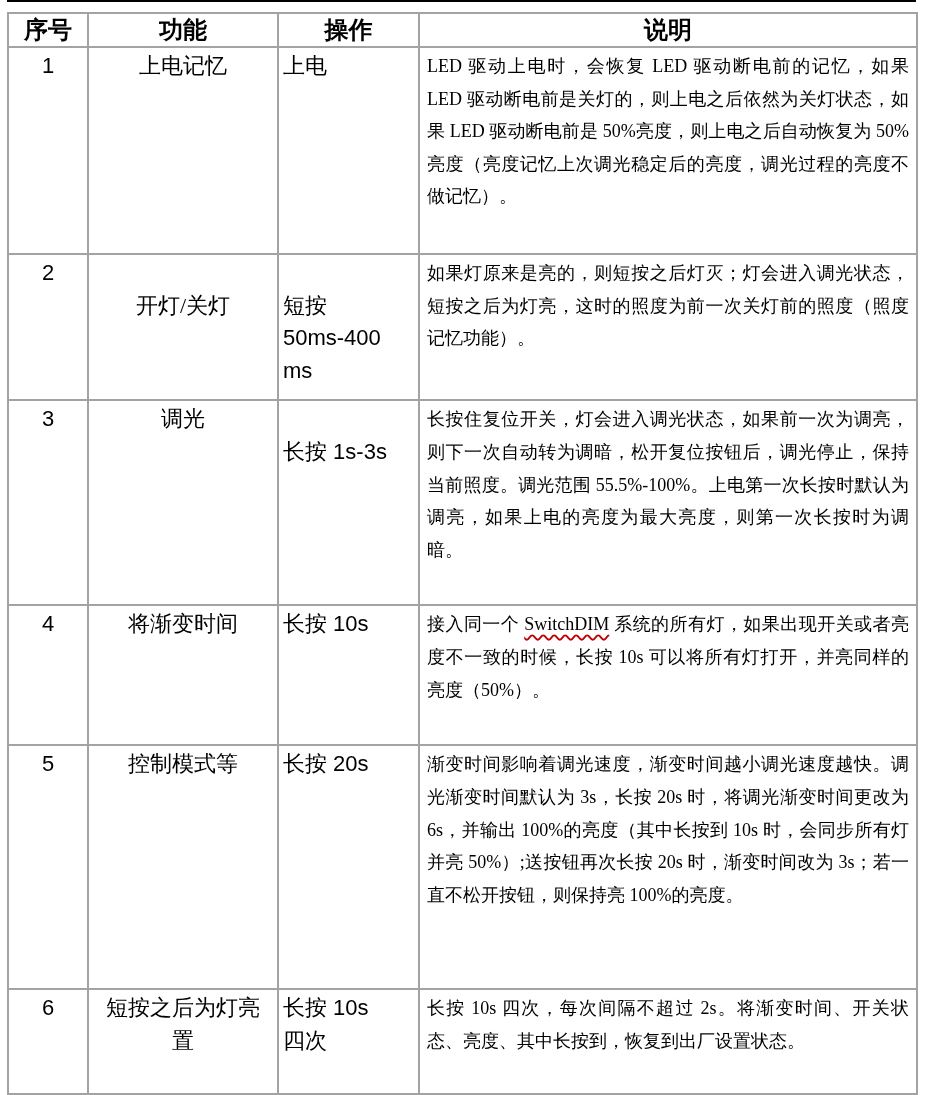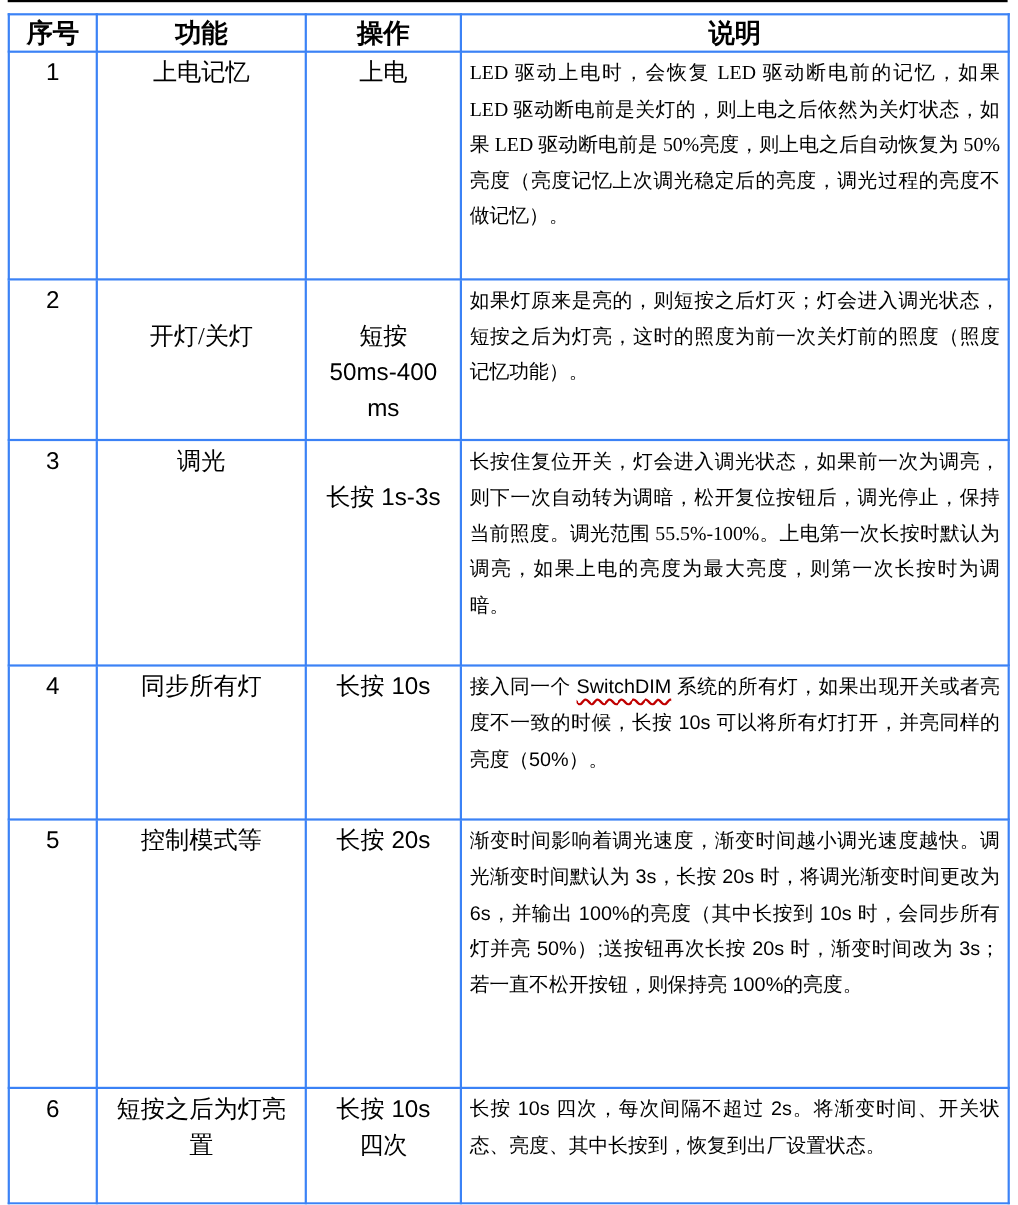--- a/index.html
+++ b/index.html
@@ -15,21 +15,21 @@
     position:absolute;left:7px;top:0;
     width:909px;height:2px;background:#000;
   }
   table.doc-table{
     position:absolute;left:7px;top:12px;
     width:909px;
     border-collapse:collapse;
     table-layout:fixed;
   }
   .doc-table th,.doc-table td{
-    border:2px solid #3b82f6;
+    border:2px solid #a3a3a3;
     vertical-align:top;
     overflow:hidden;
     box-sizing:border-box;
   }
   .doc-table th{
     font-size:24px;
     font-weight:bold;
     text-align:center;
     vertical-align:middle;
     height:33px;
@@ -48,35 +48,34 @@
     line-height:32.6px;
     text-align:center;
     white-space:pre-line;
     padding:2px 4px 0;
     font-family:"Liberation Serif", serif;
     margin-left:16px;
   }
   td.cell-op{
     font-size:22px;
     line-height:32.6px;
-    text-align:center;
+    text-align:left;
     white-space:pre-line;
     padding:2px 4px 12px;
     font-family:"Liberation Sans", sans-serif;
-    border-radius:30px;
   }
   td.cell-desc{
     font-size:18px;
     line-height:32.6px;
     text-align:justify;
     text-justify:inter-character;
     padding:2px 7px 0;
   }
   td.cell-desc.latin-serif{font-family:"Liberation Serif", serif;}
-  td.cell-desc.latin-sans{font-family:Liberation Sans, sans-serif;margin-left:35px;}
+  td.cell-desc.latin-sans{font-family:Liberation Serif, serif;margin-left:35px;}
   .wavy{
     text-decoration:underline;
     text-decoration-style:wavy;
     text-decoration-color:#c00000;
     text-decoration-thickness:2px;
     text-underline-offset:4px;
   }
 </style>
 </head>
 <body>
@@ -117,21 +116,21 @@
       </tr>
       <tr style="height: 205px;">
         <td class="cell-num">3</td>
         <td class="cell-func">调光</td>
         <td class="cell-op">
 长按 1s-3s</td>
         <td class="cell-desc latin-serif">长按住复位开关，灯会进入调光状态，如果前一次为调亮，则下一次自动转为调暗，松开复位按钮后，调光停止，保持当前照度。调光范围 55.5%-100%。上电第一次长按时默认为调亮，如果上电的亮度为最大亮度，则第一次长按时为调暗。</td>
       </tr>
       <tr style="height: 140px;">
         <td class="cell-num">4</td>
-        <td class="cell-func">同步所有灯</td>
+        <td class="cell-func">将渐变时间</td>
         <td class="cell-op">长按 10s</td>
         <td class="cell-desc latin-sans">接入同一个 <span class="wavy">SwitchDIM</span> 系统的所有灯，如果出现开关或者亮度不一致的时候，长按 10s 可以将所有灯打开，并亮同样的亮度（50%）。</td>
       </tr>
       <tr style="height: 244px;">
         <td class="cell-num">5</td>
         <td class="cell-func">控制模式等</td>
         <td class="cell-op">长按 20s</td>
         <td class="cell-desc latin-sans">渐变时间影响着调光速度，渐变时间越小调光速度越快。调光渐变时间默认为 3s，长按 20s 时，将调光渐变时间更改为 6s，并输出 100%的亮度（其中长按到 10s 时，会同步所有灯并亮 50%）;送按钮再次长按 20s 时，渐变时间改为 3s；若一直不松开按钮，则保持亮 100%的亮度。</td>
       </tr>
       <tr style="height: 105px;">

